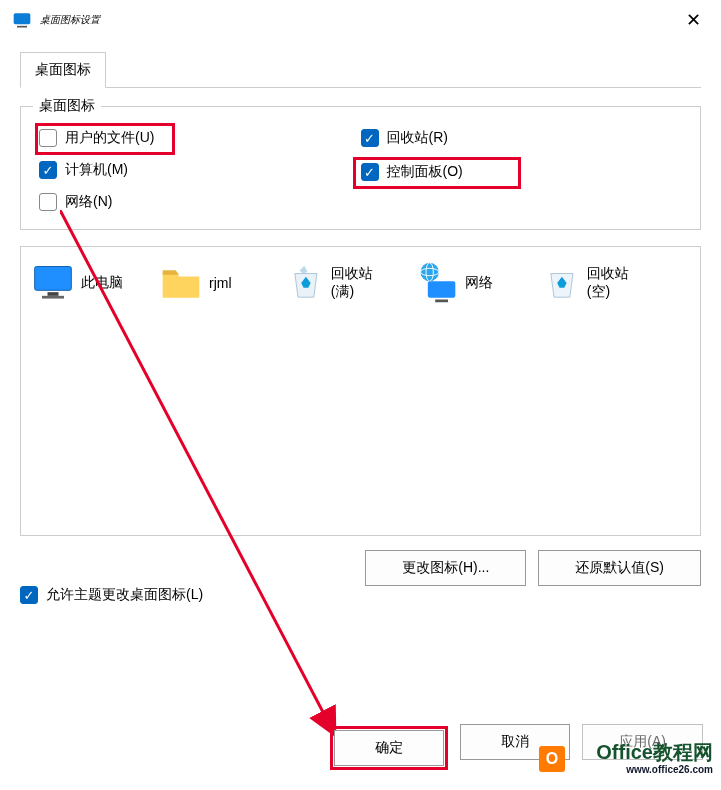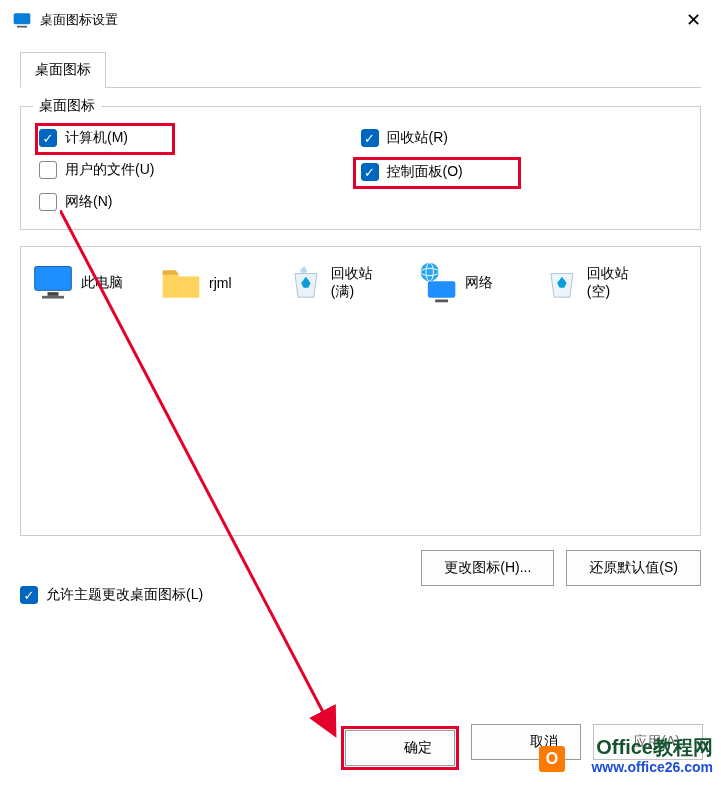--- a/index.html
+++ b/index.html
@@ -1,45 +1,45 @@
 <!DOCTYPE html>
 <html><head>
   <meta charset="utf-8">
   <style>
     * { box-sizing: border-box; margin: 0; padding: 0; }
     body { font-family: "Microsoft YaHei", "Segoe UI", sans-serif; font-size: 14px; background: #fff; width: 721px; height: 790px; position: relative; }
     .titlebar { display: flex; align-items: center; padding: 8px 12px; height: 40px; }
     .titlebar .app-icon { width: 20px; height: 20px; margin-right: 8px; }
-    .titlebar .title { font-size: 13px; flex: 1; }
+    .titlebar .title { font-size: 10px; flex: 1; font-style: italic; }
     .titlebar .close { font-size: 18px; padding: 4px 8px; cursor: default; }
     .body-area { padding: 12px 20px 0 20px; }
     .tab-row { display: flex; border-bottom: 1px solid #ccc; }
     .tab { border: 1px solid #ccc; border-bottom: 1px solid #fff; background: #fff; padding: 8px 14px; margin-bottom: -1px; font-size: 14px; }
     .fieldset { border: 1px solid #ccc; margin-top: 18px; padding: 22px 18px 18px 18px; position: relative; }
     .fieldset .legend { position: absolute; top: -10px; left: 12px; background: #fff; padding: 0 6px; font-size: 14px; }
     .check-row { display: flex; }
     .check-col { width: 50%; display: flex; flex-direction: column; gap: 14px; }
     .chk { display: flex; align-items: center; gap: 8px; }
     .chkbox { width: 18px; height: 18px; border: 1px solid #888; border-radius: 3px; display: flex; align-items: center; justify-content: center; }
     .chkbox.checked { background: #0067c0; border-color: #0067c0; color: #fff; font-size: 13px; }
     .chkbox.checked::after { content: "✓"; }
     .redbox { border: 3px solid #e4002b; padding: 2px; }
     .redbox-a { position: absolute; }
     .icons-panel { border: 1px solid #ccc; margin-top: 16px; height: 290px; padding: 14px 10px; display: flex; align-items: flex-start; gap: 28px; }
     .iconcell { display: flex; flex-direction: row; align-items: center; width: 100px; gap: 6px; font-size: 14px; }
     .iconcell .ic { width: 44px; height: 44px; }
     .btnrow { display: flex; justify-content: flex-end; gap: 12px; margin-top: 14px; }
-    .btn { border: 1px solid #999; background: #fdfdfd; padding: 8px 22px; font-size: 14px; min-width: 120px; text-align: right; }
+    .btn { border: 1px solid #999; background: #fdfdfd; padding: 8px 36px; font-size: 14px; min-width: 120px; text-align: center; }
     .bottom-check { }
     .footer-btns { position: absolute; bottom: 20px; right: 18px; display: flex; gap: 12px; align-items: center; }
     .footer-btns .btn { min-width: 110px; }
     .ok-wrap { border: 3px solid #e4002b; padding: 1px; margin-top: 13px; }
     .watermark { position: absolute; bottom: 14px; right: 8px; text-align: right; font-weight: bold; line-height: 1.2; }
     .watermark .l1 { color: #14532d; font-size: 20px; }
-    .watermark .l2 { color: #1d4ed8; font-size: 14px; }
+    .watermark .l2 { color: #0f172a; font-size: 10px; }
     .wm-icon { position: absolute; bottom: 18px; right: 156px; width: 26px; height: 26px; background: #ff7a00; border-radius: 3px; display:flex; align-items:center; justify-content:center; color:#fff; font-weight:bold; font-size:16px;}
     .arrow { position: absolute; pointer-events: none; top: 210px; left: 60px; }
   </style>
 </head>
 <body>
 
 <div class="titlebar">
   <svg class="app-icon" viewBox="0 0 24 24">
       <rect x="2" y="4" width="20" height="13" rx="2" fill="#0a7dd8"></rect>
       <rect x="6" y="19" width="12" height="2" fill="#555"></rect>
@@ -53,26 +53,26 @@
   <div class="tab-row">
     <div class="tab">桌面图标</div>
   </div>
 
   <div class="fieldset">
     <span class="legend">桌面图标</span>
     <div class="check-row">
       <div class="check-col">
         <div class="redbox-a redbox" style="top:16px; left:14px; width:140px; height:32px;"></div>
         <div class="chk">
+          <span class="chkbox"></span>
+          <span>用户的文件(U)</span>
+        </div>
+        <div class="chk">
           <span class="chkbox checked"></span>
           <span>计算机(M)</span>
-        </div>
-        <div class="chk">
-          <span class="chkbox"></span>
-          <span>用户的文件(U)</span>
         </div>
         <div class="chk">
           <span class="chkbox"></span>
           <span>网络(N)</span>
         </div>
       </div>
       <div class="check-col" style="position:relative;gap:16px;">
         <div class="chk">
           <span class="chkbox checked"></span>
           <span>回收站(R)</span>

